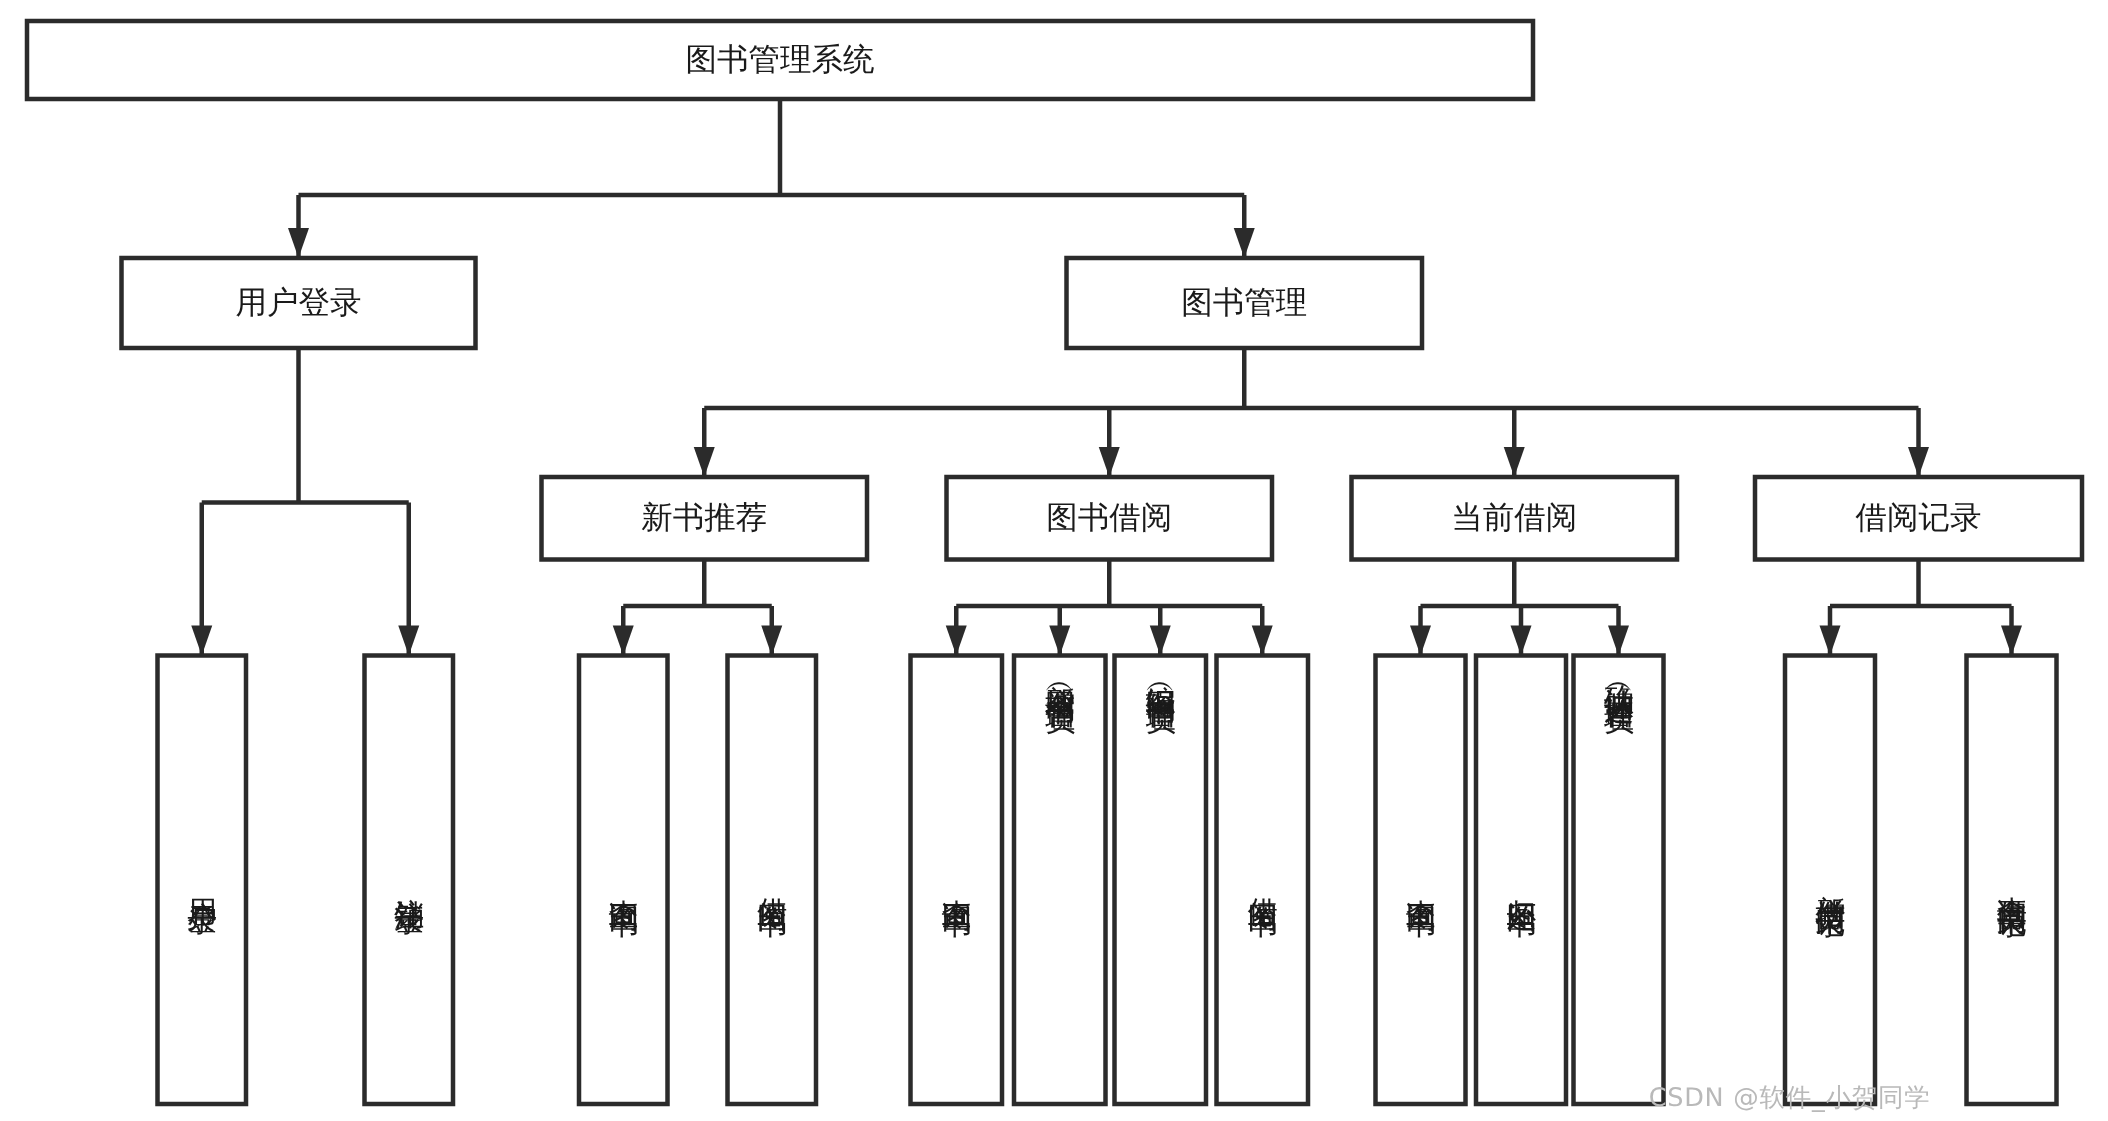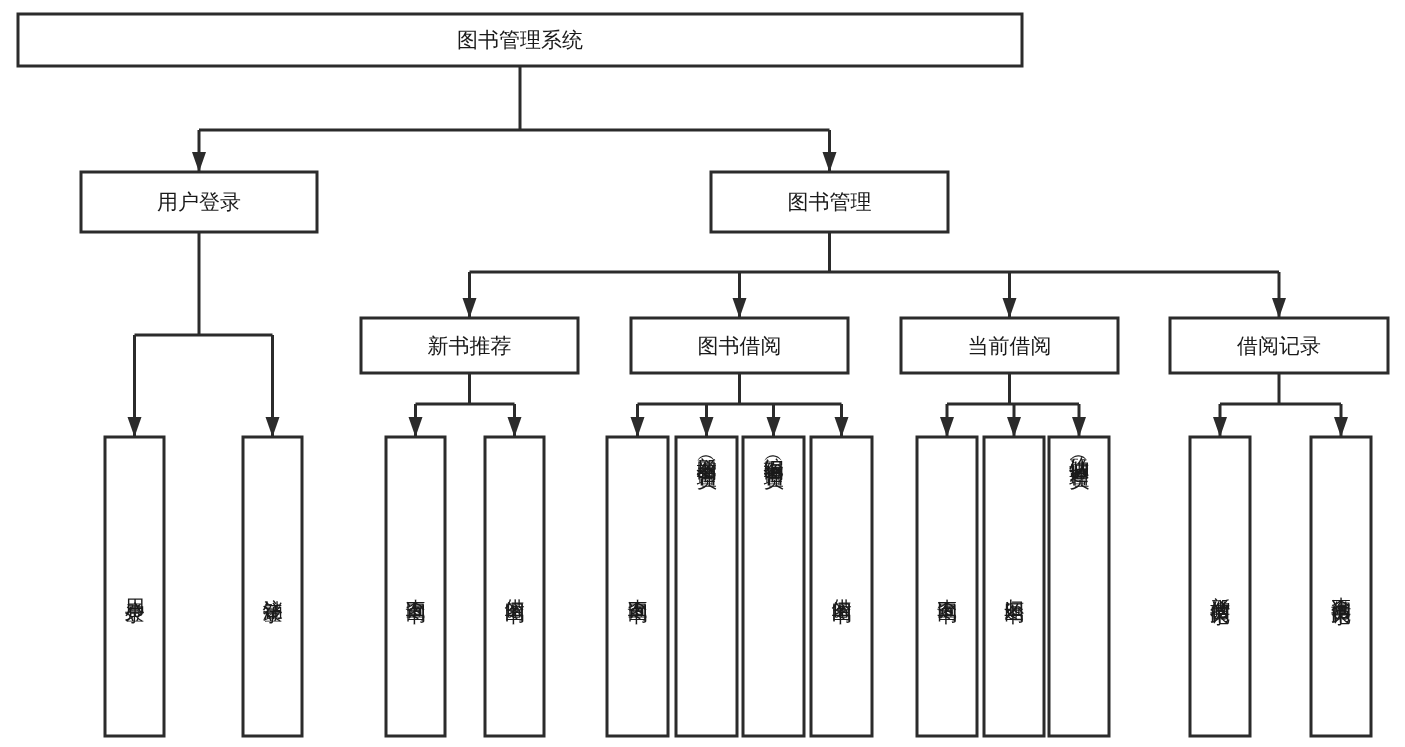--- a/index.html
+++ b/index.html
@@ -246,14 +246,15 @@
         <span class="leaf-label">确认归还（管理员）</span>
       </div>
       <div class="leaf-label-wrap" style="left: 1190px; top: 437px; width: 60px; height: 299px;">
         <span class="leaf-label">新增借阅记录</span>
       </div>
       <div class="leaf-label-wrap" style="left: 1311px; top: 437px; width: 60px; height: 299px;">
         <span class="leaf-label">查询借阅记录</span>
       </div>
     </div>
 
+  <div class="watermark">CSDN @软件_小贺同学</div>
 
 </div>
 
 </body></html>

